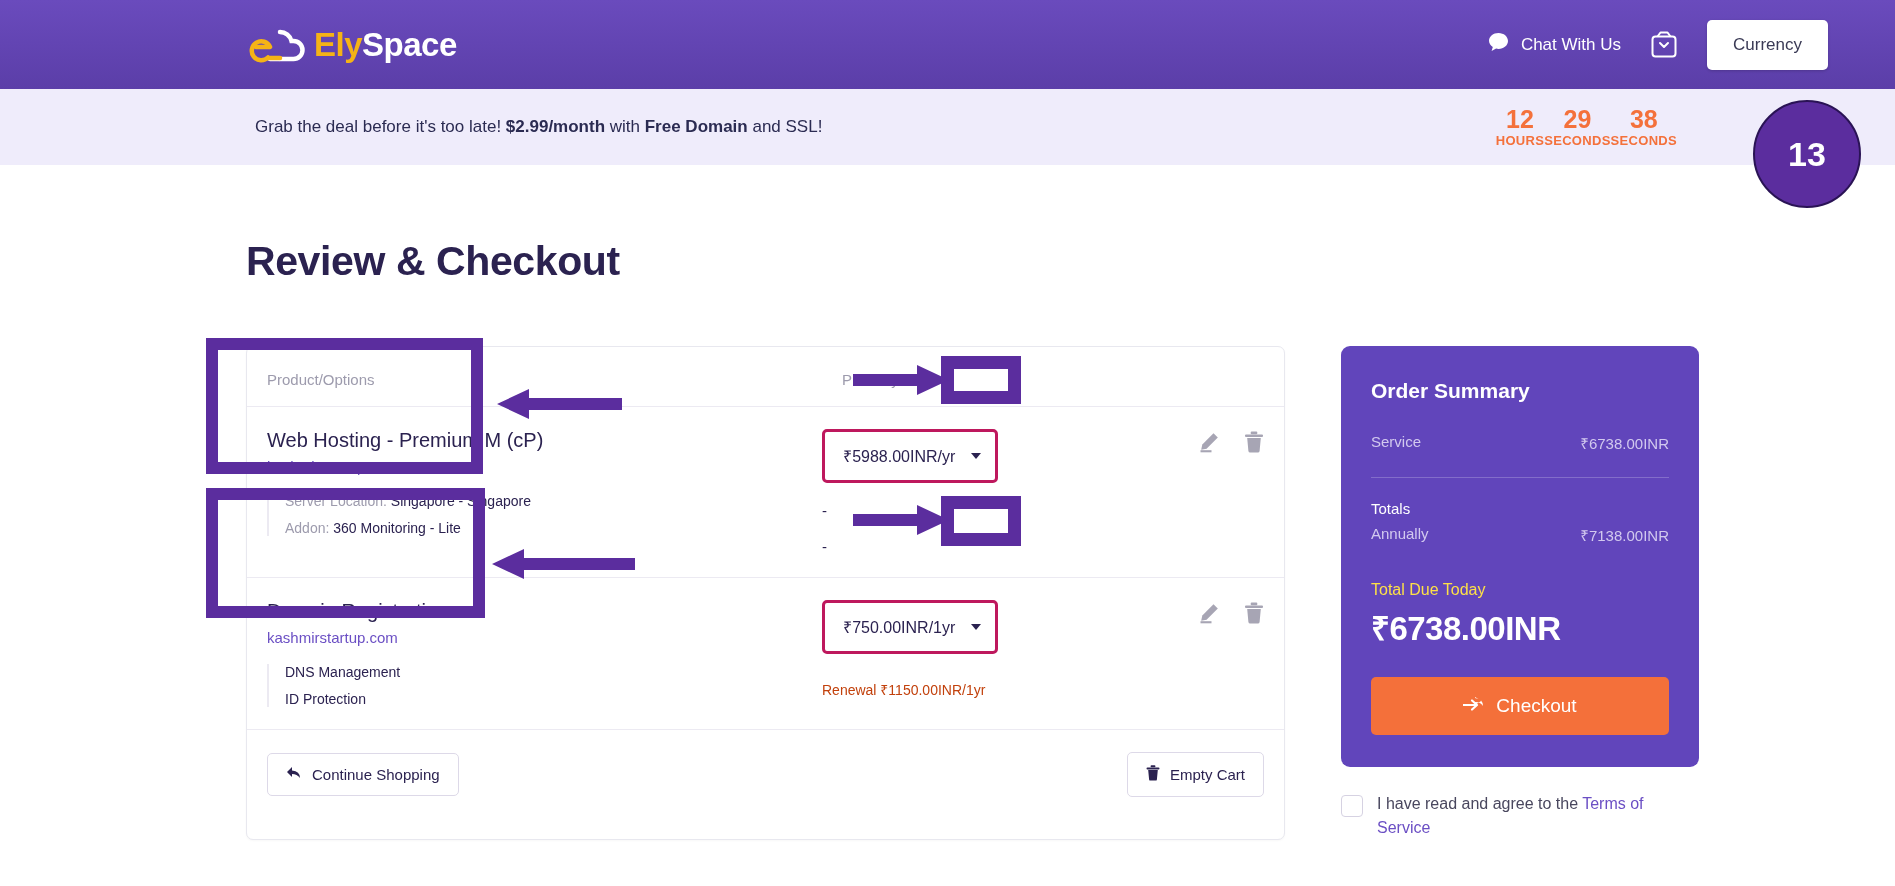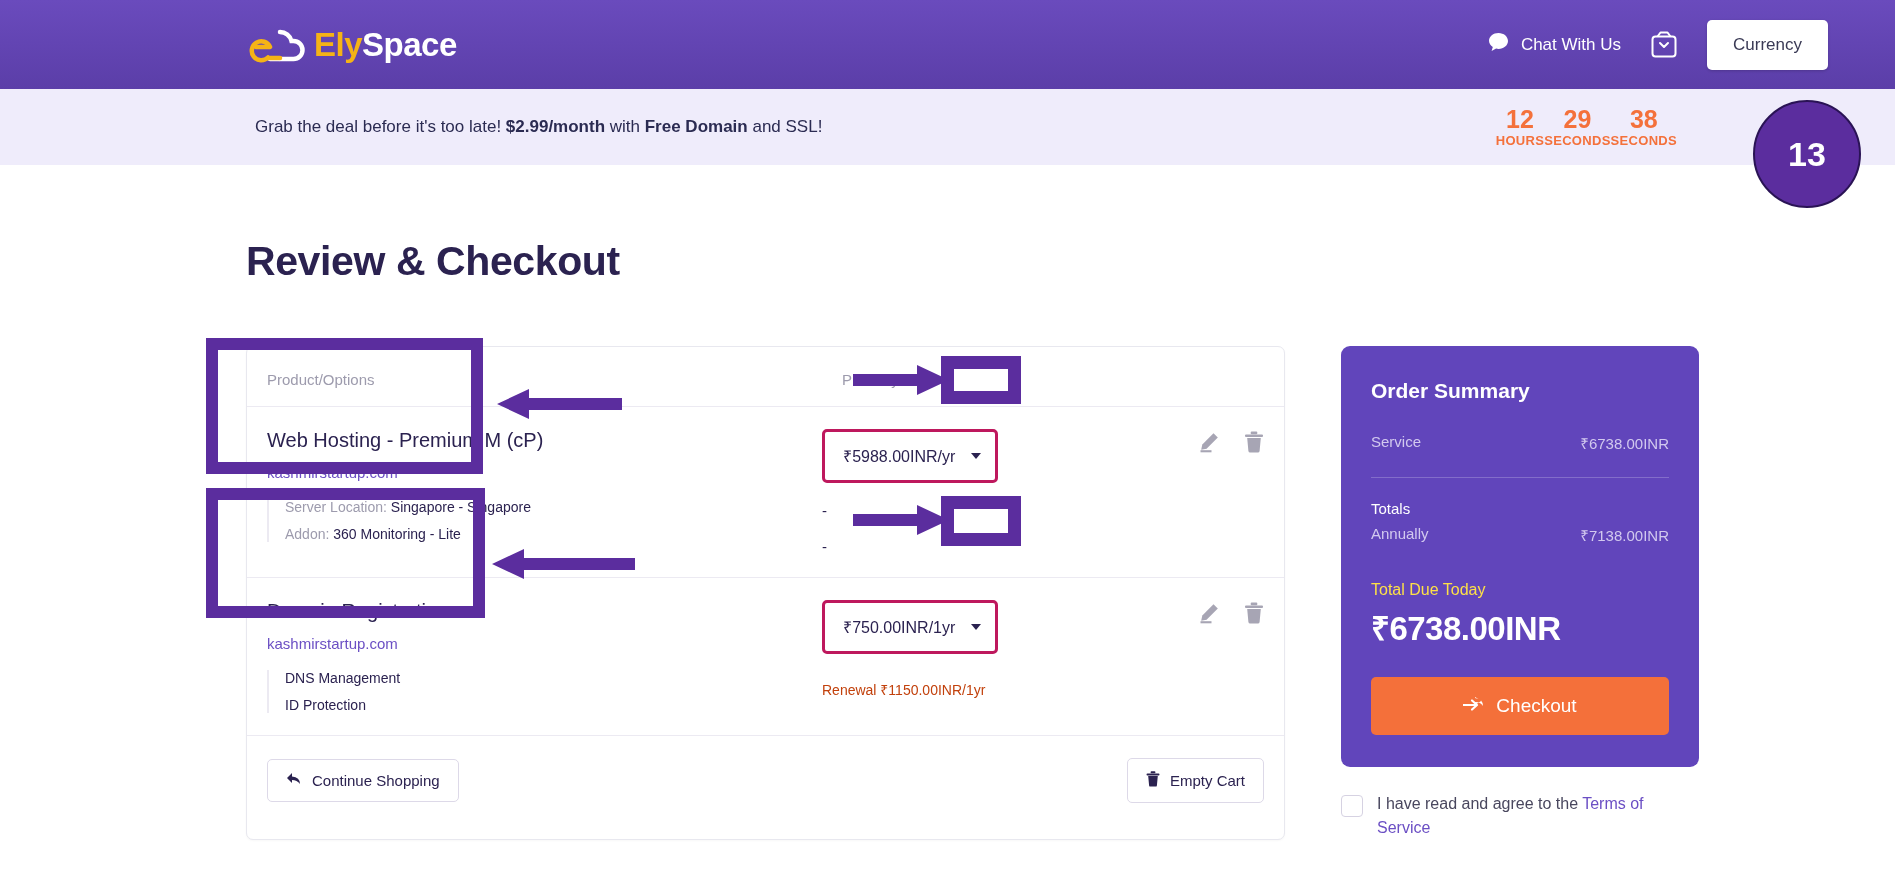--- a/index.html
+++ b/index.html
@@ -93,21 +93,21 @@
     display:flex; padding:24px 20px 18px 20px;
     border-bottom:1px solid #eceaf2;
   }
   .col-product { width:575px; color:#9d9bad; font-size:15px; }
   .col-price { color:#9d9bad; font-size:15px; }
 
   .cart-row { display:flex; border-bottom:1px solid #eceaf2; position:relative; }
   .cart-row:last-of-type { border-bottom:1px solid #eceaf2; }
   .row-product { width:575px; padding:22px 20px 22px 20px; }
   .prod-name { font-size:20px; color:#2b2250; }
-  .prod-domain { font-size:15px; color:#6b4fc4; margin-top:12px; }
+  .prod-domain { font-size:15px; color:#6b4fc4; margin-top:6px; }
   .prod-opts {
     margin-top:18px; padding-left:16px;
     border-left:2px solid #eceaf2;
   }
   .opt-line { font-size:14px; color:#2b2250; margin-bottom:11px; }
   .opt-line:last-child { margin-bottom:0; }
   .opt-label { color:#9d9bad; }
 
   .row-price { padding:22px 0 22px 0; width:300px; }
   .price-select {

